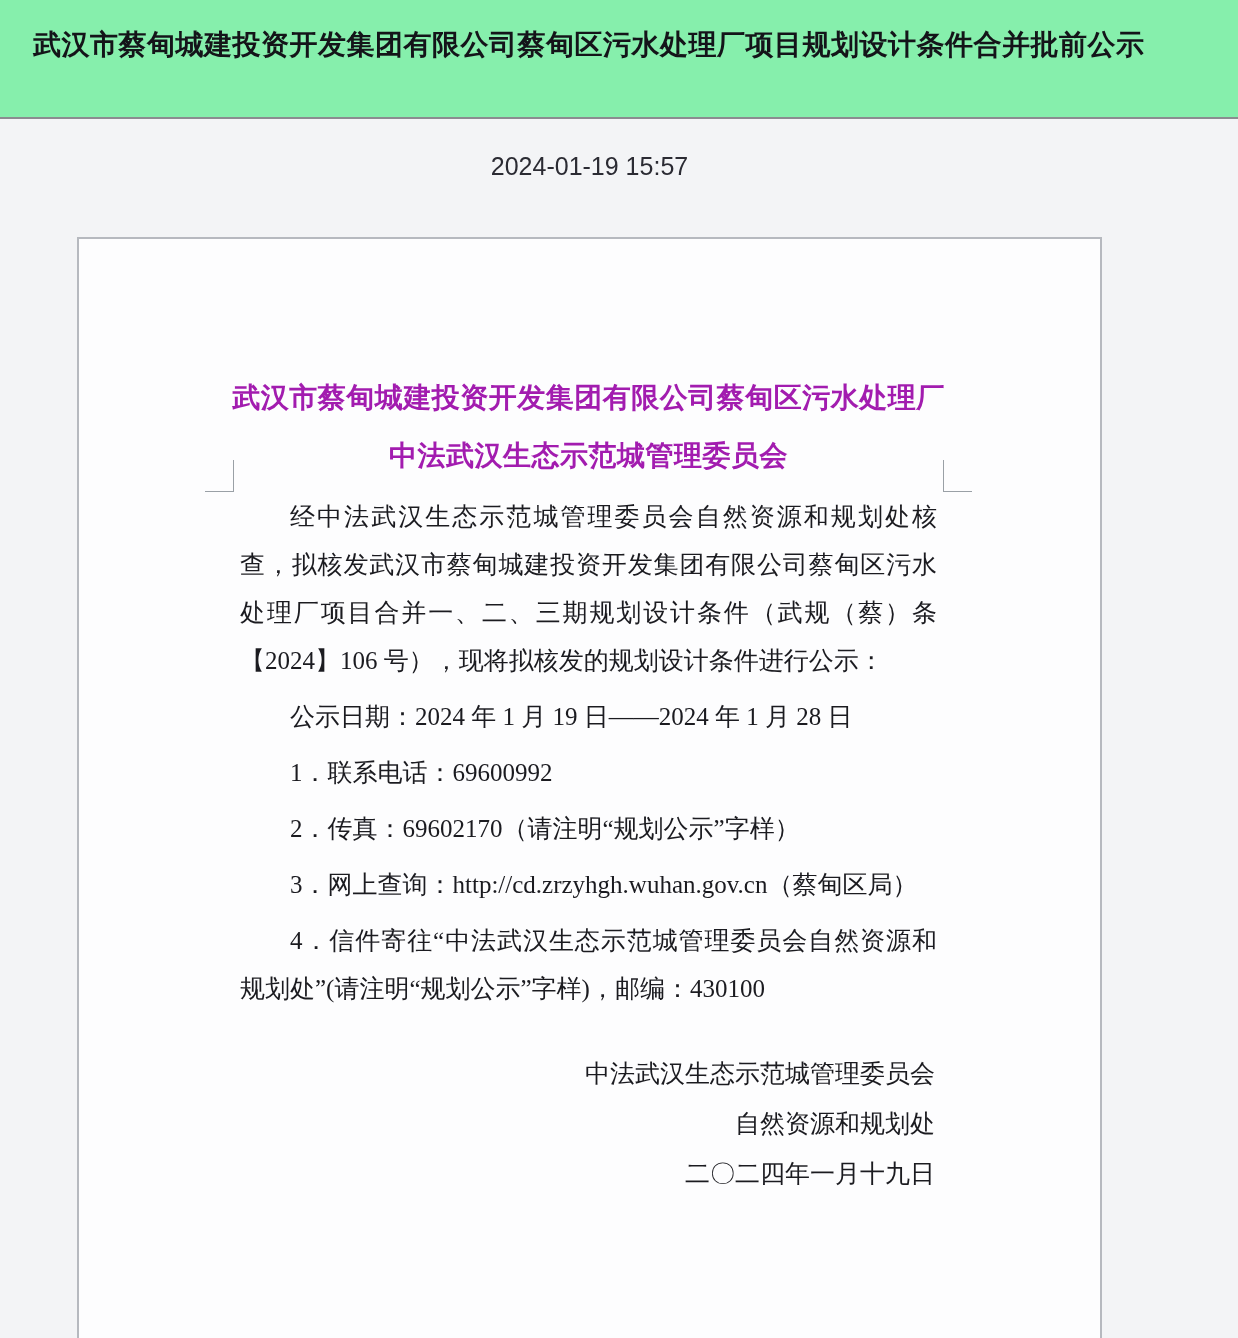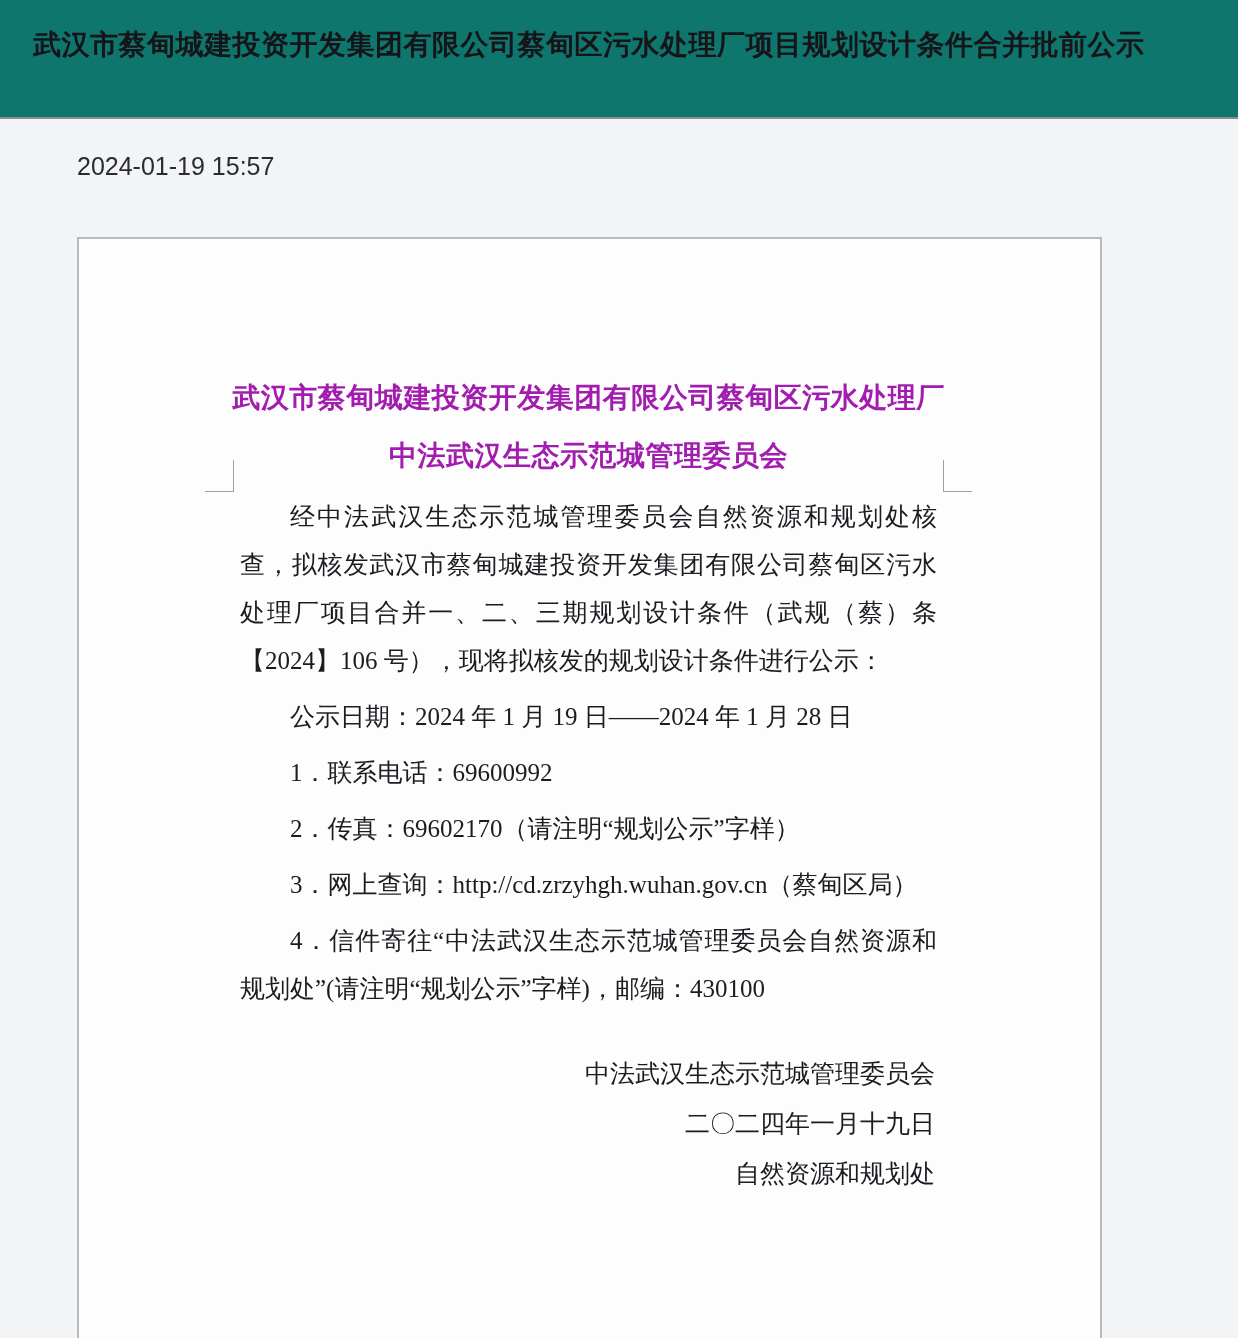--- a/index.html
+++ b/index.html
@@ -8,34 +8,35 @@
     background:#f3f4f6;
     overflow:hidden;
     position:relative;
     font-family:"Liberation Sans", sans-serif;
   }
   .viewport{position:absolute;inset:0;width:1238px;height:1338px;overflow:hidden;}
 
   
   .header-bar{
     position:absolute;left:0;top:0;width:1238px;height:119px;
-    background:#0f766e;
+    background:#86efac;
     border-bottom:2px solid #8b8c90;
     box-sizing:border-box;
   }
   .header-title{
     position:absolute;left:33px;top:26px;
     font-size:28px;font-weight:bold;color:#141419;
     letter-spacing:0.5px;white-space:nowrap;
     font-family:"Liberation Sans", sans-serif;
   }
 
   
   .timestamp{
     position:absolute;left:77px;top:152px;width:1025px;
+    text-align:center;
     font-size:25px;color:#2b2b33;
     font-family:"Liberation Sans", sans-serif;
   }
 
   
   .doc-page{
     position:absolute;left:77px;top:237px;width:1025px;height:1160px;
     background:#fdfdfe;
     border:2px solid #b6b9bf;
     box-sizing:border-box;
@@ -139,20 +140,20 @@
         <p>经中法武汉生态示范城管理委员会自然资源和规划处核查，拟核发武汉市蔡甸城建投资开发集团有限公司蔡甸区污水处理厂项目合并一、二、三期规划设计条件（武规（蔡）条【2024】106 号），现将拟核发的规划设计条件进行公示：</p>
         <p class="spaced">公示日期：2024 年 1 月 19 日——2024 年 1 月 28 日</p>
         <p>1．联系电话：69600992</p>
         <p>2．传真：69602170（请注明“规划公示”字样）</p>
         <p>3．网上查询：http://cd.zrzyhgh.wuhan.gov.cn（蔡甸区局）</p>
         <p>4．信件寄往“中法武汉生态示范城管理委员会自然资源和规划处”(请注明“规划公示”字样)，邮编：430100</p>
       </div>
 
       <div class="signature">
         <div>中法武汉生态示范城管理委员会</div>
+        <div>自然资源和规划处</div>
         <div>二〇二四年一月十九日</div>
-        <div>自然资源和规划处</div>
       </div>
 
     </div>
   </div>
 
 </div>
 
 </body></html>

